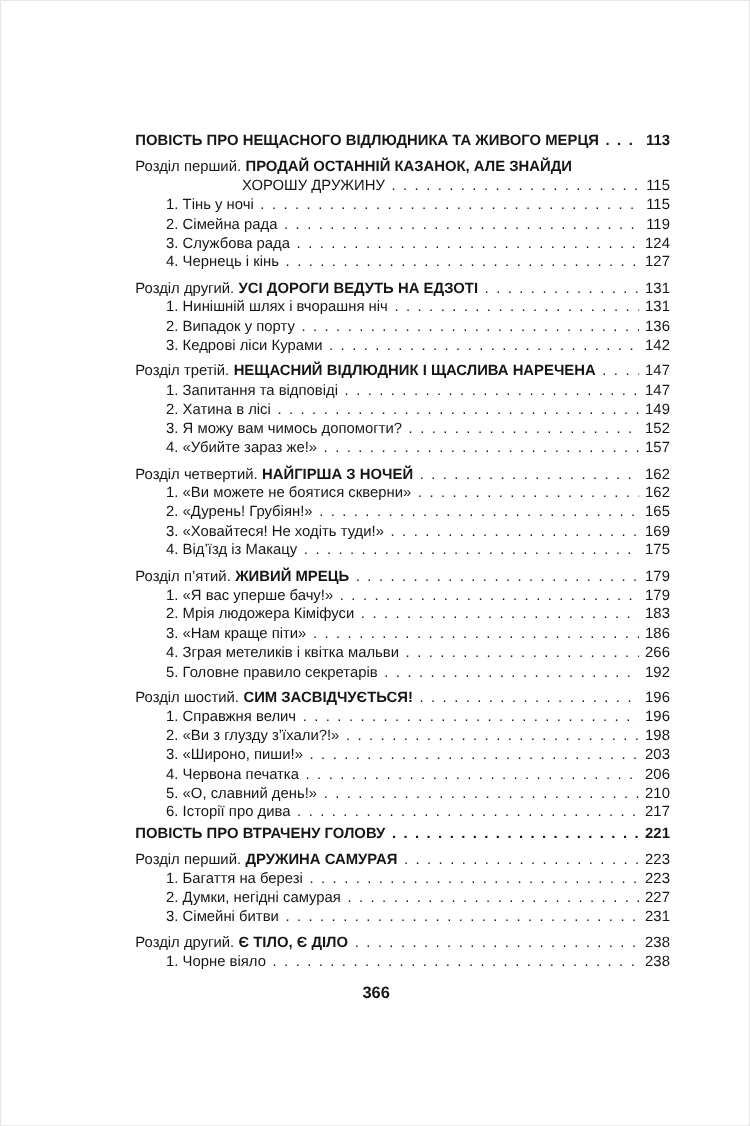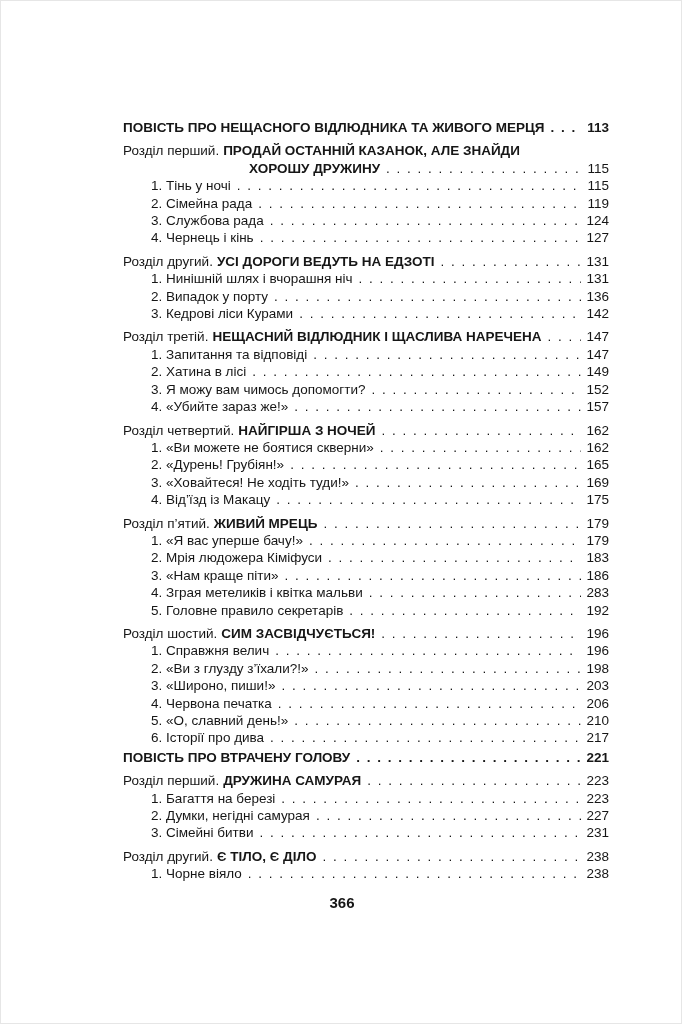--- a/index.html
+++ b/index.html
@@ -41,21 +41,21 @@
   
   .entry.part { font-weight: bold; margin-top: 2px; }
   .toc .entry:first-child { margin-top: 12px; }
 
   
   .entry.chapter { margin-top: 6px; }
   .entry.chapter .text { font-weight: bold; }
 
   
   .entry.chapter-cont { padding-left: 97px; }
-  .entry.chapter-cont .text { font-weight: bold; margin-left: 29px; }
+  .entry.chapter-cont .text { font-weight: normal; }
 
   
   .entry.item { padding-left: 28px; }
 
   .folio {
     position: absolute;
     left: 0;
     top: 893px;
     width: 682px;
     text-align: center;
@@ -239,21 +239,21 @@
 
     <span class="text">3. «Нам краще піти»</span>
     <span class="leader"></span>
     <span class="pnum">186</span>
   </div>
 
   <div class="entry item">
 
     <span class="text">4. Зграя метеликів і квітка мальви</span>
     <span class="leader"></span>
-    <span class="pnum">283</span>
+    <span class="pnum">266</span>
   </div>
 
   <div class="entry item">
 
     <span class="text">5. Головне правило секретарів</span>
     <span class="leader"></span>
     <span class="pnum">192</span>
   </div>
 
   <div class="entry chapter">

